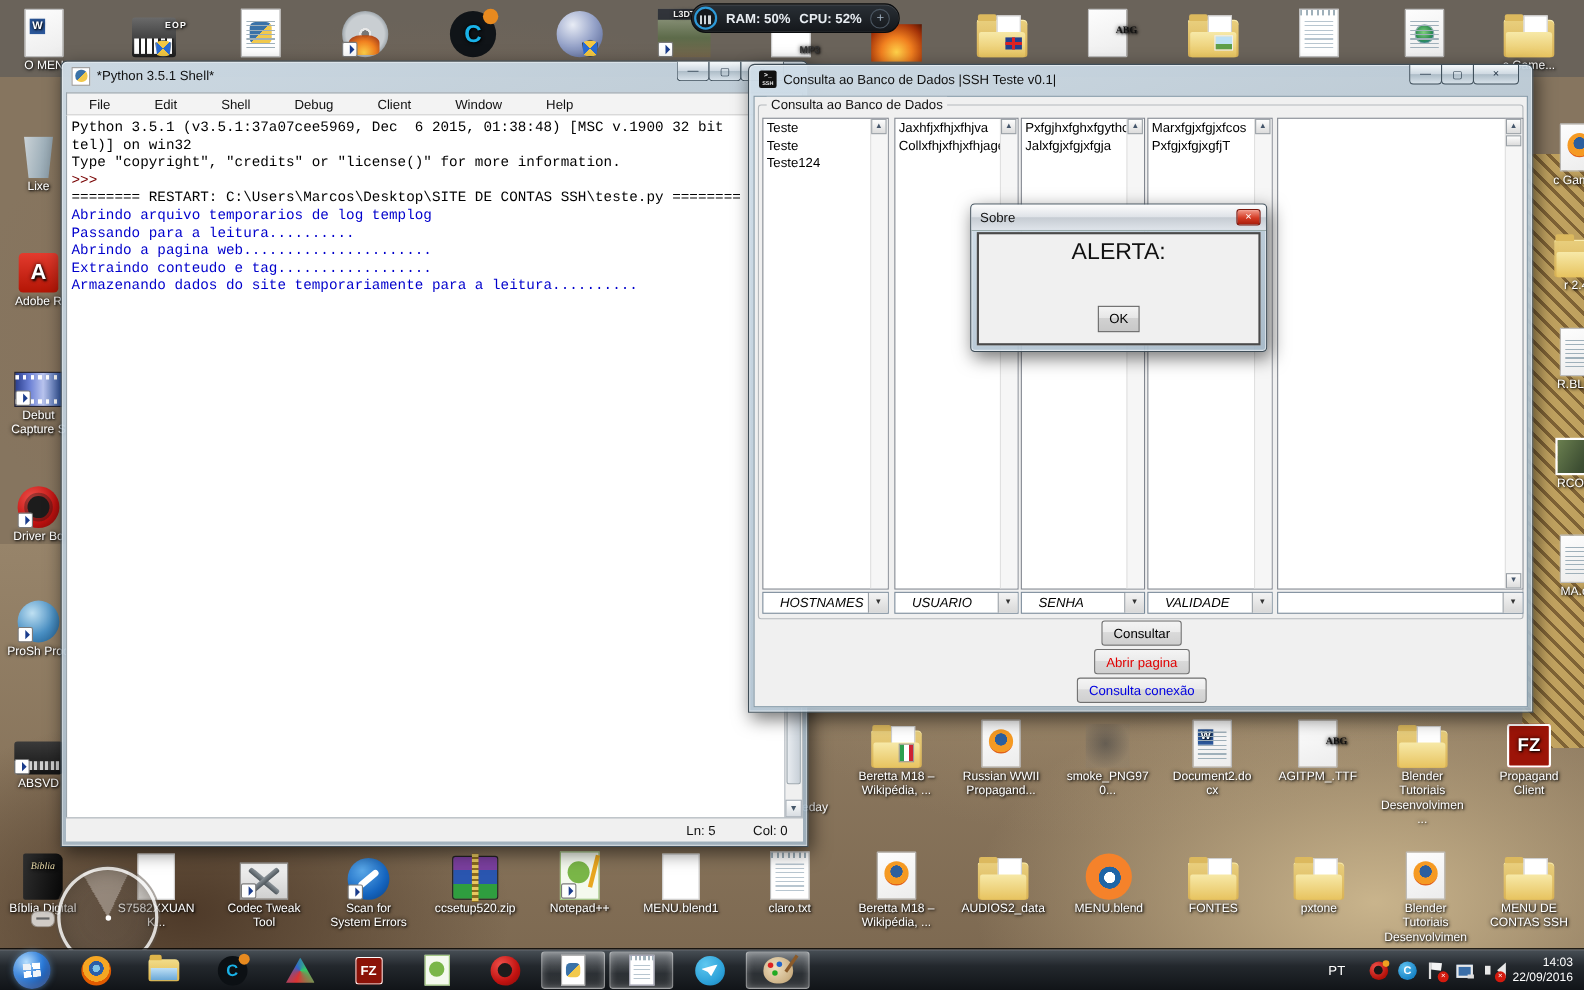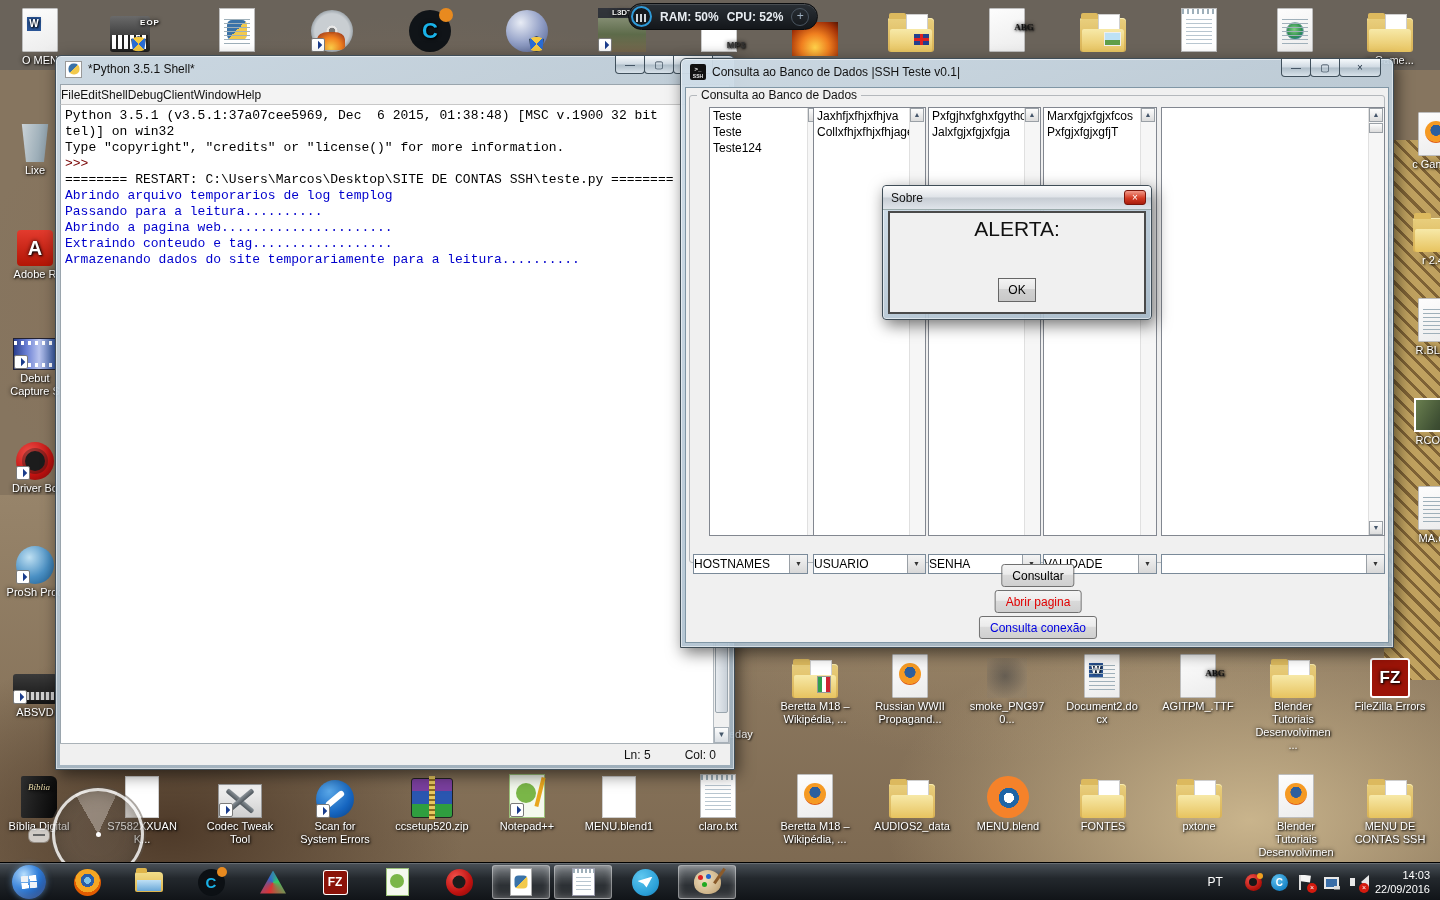--- a/index.html
+++ b/index.html
@@ -112,40 +112,40 @@
   .wico{width:16px;height:16px;flex:none;position:relative;}
   .ctl{position:absolute;top:0;height:18px;display:flex;}
   .cbtn{width:30px;height:18px;border:1px solid #40505c;border-top:none;border-radius:0 0 4px 4px;margin-left:-1px;
     background:linear-gradient(#f6fafc,#cfd9e2 48%,#aebdc8 52%,#d8e2ea);display:flex;align-items:center;justify-content:center;
     font-size:10px;color:#234;box-sizing:border-box;}
   .client{position:absolute;left:4px;right:4px;top:28px;bottom:4px;background:#f0f0f0;border:1px solid #8096a5;}
   
   #pywin{left:55px;top:55px;width:678px;height:713px;z-index:10;}
   .pyicon{width:15px;height:15px;background:#fff;border:1px solid #999;position:relative;}
   .menubar{position:absolute;left:4px;right:4px;top:28px;height:21px;background:#f3f3f3;border:1px solid #9aa5ad;border-bottom:1px solid #c8c8c8;display:flex;align-items:center;font-size:12px;color:#111;box-sizing:border-box;}
-  .mi{padding:0 0;}
+  .mi{padding:0 20px;}
   .txtarea{position:absolute;left:4px;top:49px;width:653px;bottom:25px;background:#fff;border-left:1px solid #9aa5ad;overflow:hidden;padding:3px 0 0 4px;}
   .cl{height:16px;white-space:pre;font-family:"Liberation Mono",monospace;font-size:13px;}
   .c-k{color:#000;} .c-b{color:#0000cc;} .c-p{color:#770000;}
   .vscroll{position:absolute;top:49px;right:4px;width:17px;bottom:25px;background:#f0f0f0;border:1px solid #b5bcc2;box-sizing:border-box;}
   .sab{position:absolute;left:0;right:0;height:16px;background:linear-gradient(#fdfdfd,#d8dde2);border:1px solid #a7b0b8;box-sizing:border-box;text-align:center;font-size:8px;line-height:14px;color:#46586a;}
   .sthumb{position:absolute;left:1px;right:1px;background:linear-gradient(90deg,#e8ecf0,#c8d0d8);border:1px solid #9aa5ad;border-radius:2px;}
   .sbar{position:absolute;left:4px;right:4px;bottom:4px;height:21px;background:#f0f0f0;border-top:1px solid #aab2b8;display:flex;justify-content:flex-end;gap:34px;align-items:center;font-size:12px;color:#111;padding-right:14px;}
   
   #cwin{left:680px;top:58px;width:712px;height:588px;z-index:20;}
   .sshico{width:16px;height:16px;background:#111;border-radius:2px;color:#fff;font-size:6px;font-weight:bold;text-align:center;line-height:7px;padding-top:2px;box-sizing:border-box;}
   .sshico b{display:block;color:#e8e8e8;font-size:5px;}
   .grpbox{position:absolute;left:8px;top:36px;width:694px;height:466px;border:1px solid #b4b8bc;border-radius:3px;}
   .grplbl{position:absolute;left:16px;top:29px;background:#f0f0f0;padding:0 4px;font-size:12px;color:#111;}
   .lb{position:absolute;top:48px;height:429px;background:#fff;border:1px solid #828790;box-sizing:border-box;overflow:hidden;}
   .lbitems{position:absolute;left:1px;top:0;right:15px;overflow:hidden;}
   .lbitem{height:16px;line-height:16px;font-size:12px;padding-left:2px;white-space:nowrap;color:#000;}
   .lstrip{position:absolute;top:0;bottom:0;right:0;width:15px;background:#f6f6f6;border-left:1px solid #e0e0e0;}
   .lsb{position:absolute;left:0;width:14px;height:14px;background:linear-gradient(#fdfdfd,#dcdcdc);border:1px solid #9aa0a6;box-sizing:border-box;text-align:center;font-size:7px;line-height:12px;color:#44556a;}
-  .combo{position:absolute;top:495px;height:20px;background:#fff;border:1px solid #7a8a99;box-sizing:border-box;font-size:12px;line-height:18px;padding-left:0;color:#000;}
+  .combo{position:absolute;top:479px;height:20px;background:#fff;border:1px solid #7a8a99;box-sizing:border-box;font-size:12px;line-height:18px;padding-left:15px;color:#000;font-style:italic;}
   .cobtn{position:absolute;right:0;top:0;bottom:0;width:17px;background:linear-gradient(#f4f4f4,#d8d8d8);border-left:1px solid #9aa0a6;text-align:center;font-size:7px;line-height:17px;color:#333;}
   .pbtn{position:absolute;left:357px;transform:translateX(-50%);height:23px;padding:0 10px;font-size:12px;
     background:linear-gradient(#f4f4f4,#ebebeb 45%,#dadada 46%,#cfcfcf);border:1px solid #707070;border-radius:3px;
     font-family:"Liberation Sans",sans-serif;}
   .bt-red{color:#e00000;} .bt-blue{color:#0000e0;} .bt-black{color:#000;}
   
   #dlg{left:882px;top:185px;width:268px;height:133px;z-index:30;border-radius:4px;}
   .dtbar{position:absolute;left:0;right:0;top:0;height:23px;display:flex;align-items:center;padding:0 8px;font-size:12px;color:#111;
     background:linear-gradient(#fdfdfd,#dfe3e8 48%,#c6ccd3 52%,#dfe4ea);border-radius:4px 4px 0 0;border-bottom:1px solid #9aa;}
   .dclose{position:absolute;right:5px;top:4px;width:22px;height:15px;border-radius:3px;background:linear-gradient(#f29a8a,#d43b24 55%,#a81d0c);
@@ -215,21 +215,21 @@
   <div class="honeycomb"></div>
 
   <div class="dicon" style="left:2px;top:4px">
     <div class="ig">
         <div class="ic d">
           <span class="badge-w">W</span>
         </div>
       </div>
     <div class="lbl">O MEN</div>
   </div>
-  <div class="dicon" style="left:92px;top:4px">
+  <div class="dicon" style="left:102px;top:4px">
     <div class="ig">
         <div class="ic i-eop">
           <span class="eoptxt">EOP</span>
           <span class="ov ov-shield"></span>
         </div>
       </div>
   </div>
   <div class="dicon" style="left:199px;top:4px">
     <div class="ig">
         <div class="ic i-pyfile d-lines">
@@ -444,21 +444,21 @@
         <div class="ic f">
           <span class="paper"></span>
         </div>
       </div>
     <div class="lbl">Blender Tutoriais Desenvolvimen...</div>
   </div>
   <div class="dicon" style="left:1352px;top:650px">
     <div class="ig">
         <div class="ic i-fzbig">FZ</div>
       </div>
-    <div class="lbl">FileZilla Errors</div>
+    <div class="lbl">Propagand Client</div>
   </div>
 
   <div class="dicon" style="left:1px;top:770px">
     <div class="ig">
         <div class="ic i-biblia">Bíblia</div>
       </div>
     <div class="lbl">Bíblia Digital</div>
   </div>
   <div class="dicon" style="left:104px;top:770px">
     <div class="ig">
@@ -624,21 +624,21 @@
     </div>
     <div class="ctl" style="right:12px">
       <span class="cbtn">—</span>
       <span class="cbtn">▢</span>
       <span class="cbtn" style="width:42px">×</span>
     </div>
     <div class="client"></div>
     <div class="grpbox"></div>
     <div class="grplbl">Consulta ao Banco de Dados</div>
 
-    <div class="lb" style="left:28px;width:115px">
+    <div class="lb" style="left:12px;width:115px">
       <div class="lbitems">
         <div class="lbitem">Teste</div>
         <div class="lbitem">Teste</div>
         <div class="lbitem">Teste124</div>
       </div>
       <div class="lstrip">
           <span class="lsb" style="top:0">▲</span>
         </div>
     </div>
     <div class="lb" style="left:132px;width:113px">

